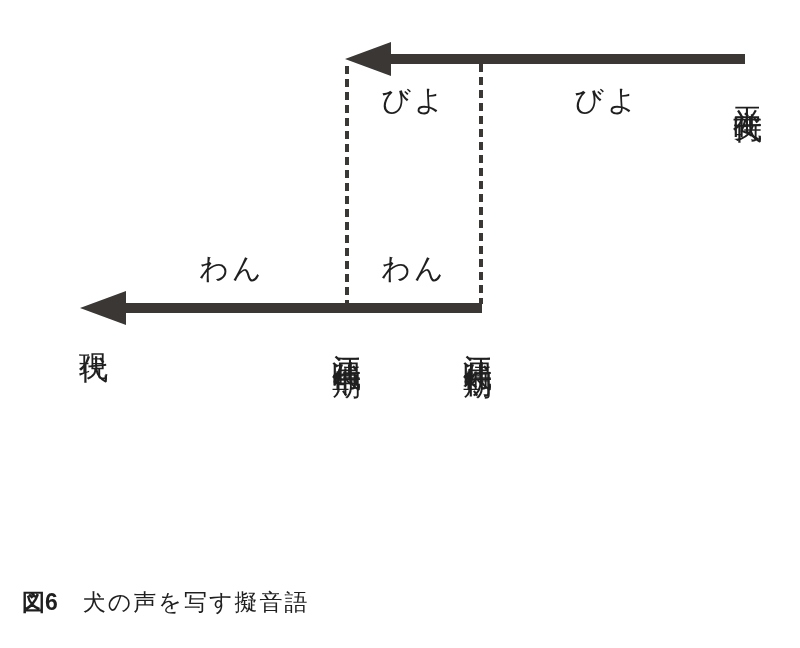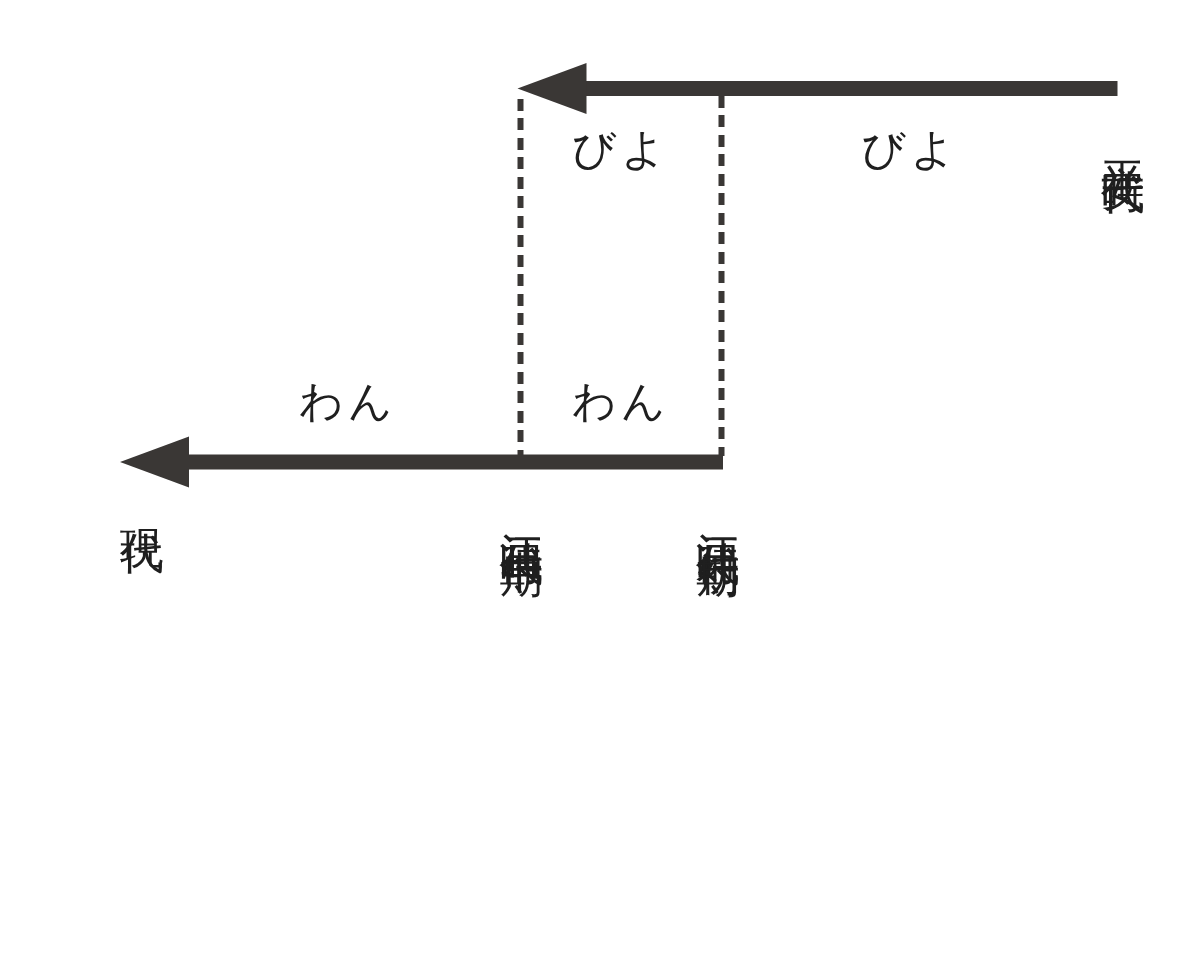--- a/index.html
+++ b/index.html
@@ -109,14 +109,17 @@
   <div class="dashed d2"></div>
   <div class="vtext mid-edo">江戸時代中期</div>
   <div class="vtext early-edo">江戸時代初期</div>
 
   <div class="shaft bottom-shaft"></div>
   <div class="arrowhead bottom-arrowhead"></div>
   <div class="label wan-1">わん</div>
   <div class="label wan-2">わん</div>
   <div class="vtext gendai">現代</div>
 
+  <div class="caption">
+    <span class="cap-label">図6</span><span class="cap-text">犬の声を写す擬音語</span>
+  </div>
 
 </div>
 
 </body></html>

